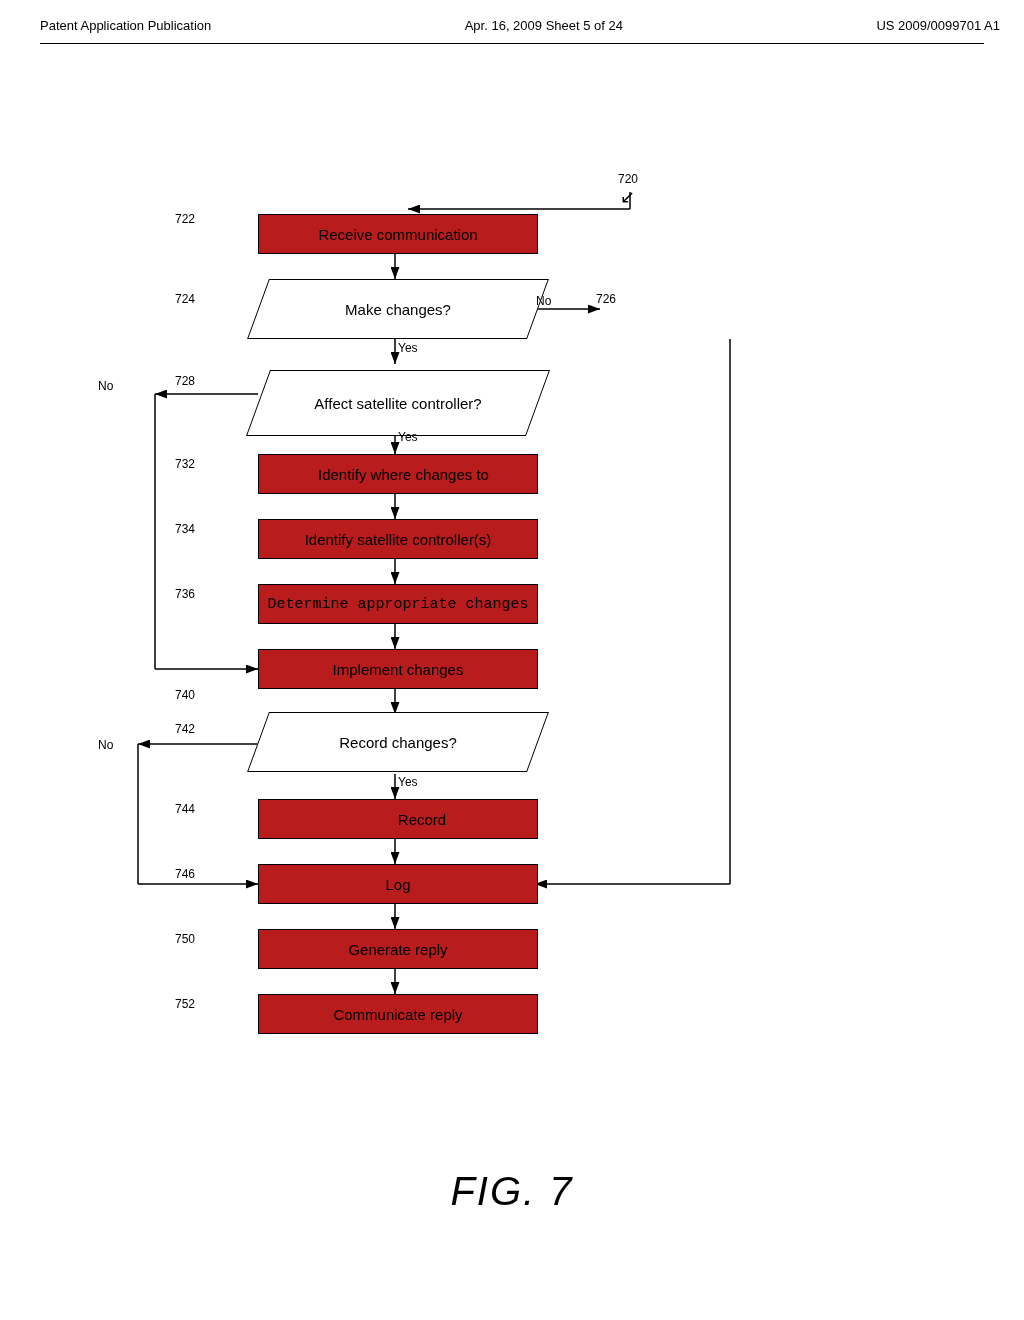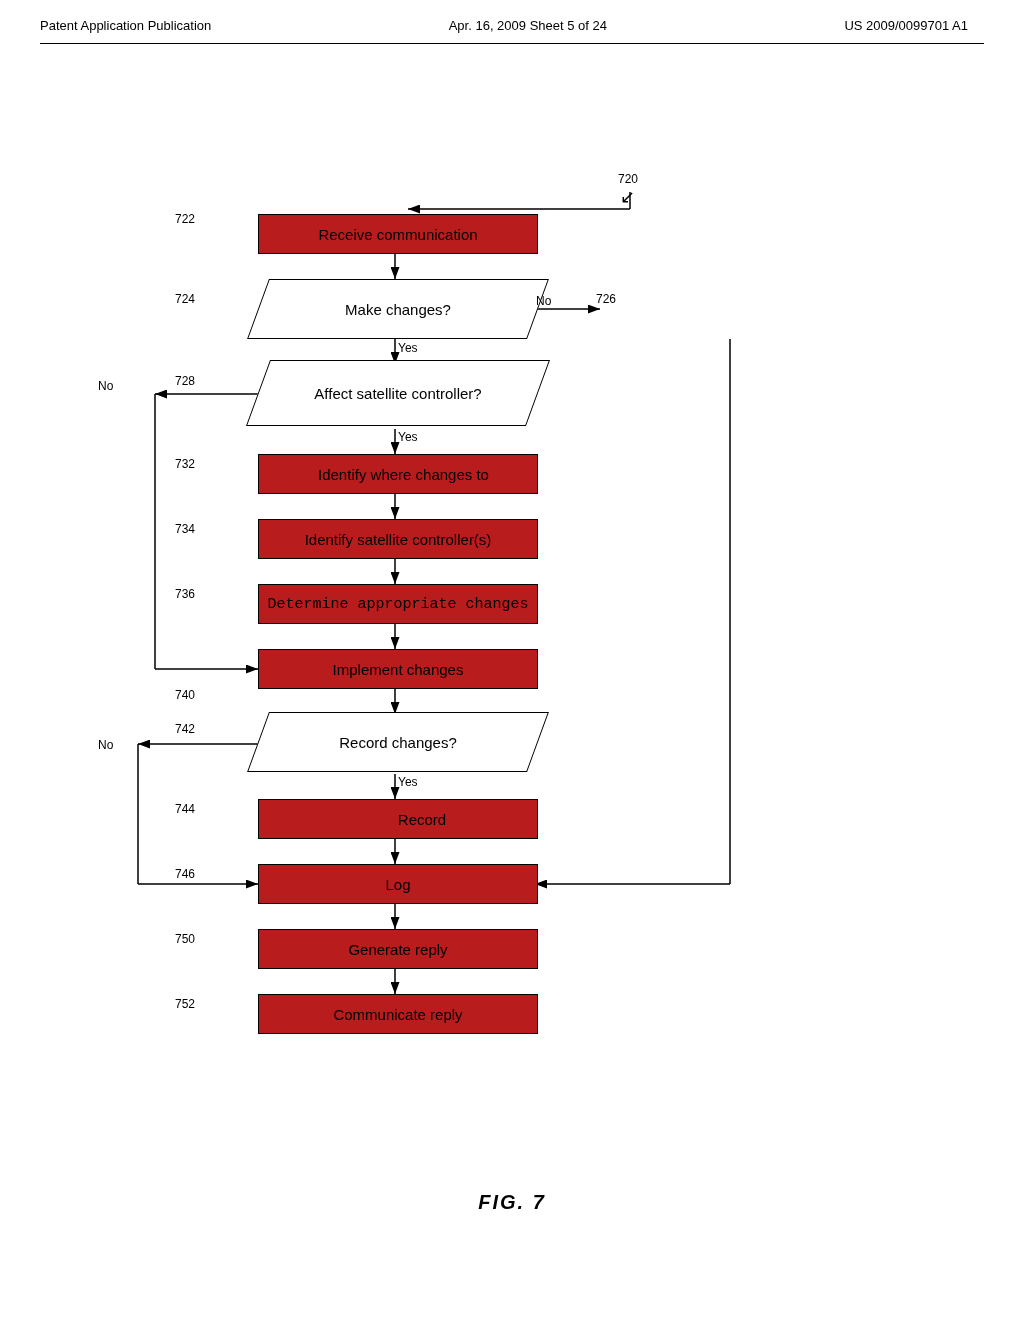--- a/index.html
+++ b/index.html
@@ -9,21 +9,21 @@
       background: #fff;
       font-family: Arial, sans-serif;
       position: relative;
       overflow: hidden;
     }
 
     .header {
       display: flex;
       justify-content: space-between;
       align-items: center;
-      padding: 18px 56px 10px 40px;
+      padding: 18px 24px 10px 40px;
       font-size: 13px;
       color: #000;
     }
 
     .divider-line {
       border-top: 1px solid #000;
       margin: 0 40px;
     }
 
     .diagram-area {
@@ -82,22 +82,22 @@
       width: 100%;
       height: 100%;
       pointer-events: none;
     }
 
     .fig-caption {
       position: absolute;
       bottom: 30px;
       left: 50%;
       transform: translateX(-50%);
-      font-size: 20px;
-      font-weight: bold;
+      font-size: 40px;
+      font-weight: normal;
       font-style: italic;
       letter-spacing: 2px;
     }
   </style>
 </head>
 <body>
 
 <div class="header">
   <span>Patent Application Publication</span>
   <span>Apr. 16, 2009  Sheet 5 of 24</span>
@@ -192,21 +192,21 @@
   </div>
 
   <div class="label" style="left: 175px; top: 330px;">
     <span>728</span>
   </div>
 
   <div class="label" style="left: 98px; top: 335px;">
     <span>No</span>
   </div>
 
-  <div class="diamond" style="left: 258px; top: 316px; width: 280px; height: 66px;">
+  <div class="diamond" style="left: 258px; top: 326px; width: 280px; height: 66px;">
     <div class="diamond-shape"></div>
     <span class="diamond-text">Affect satellite controller?</span>
   </div>
 
   <div class="label" style="left: 398px; top: 386px;">
     <span>Yes</span>
   </div>
 
   <div class="label" style="left: 175px; top: 413px;">
     <span>732</span>

